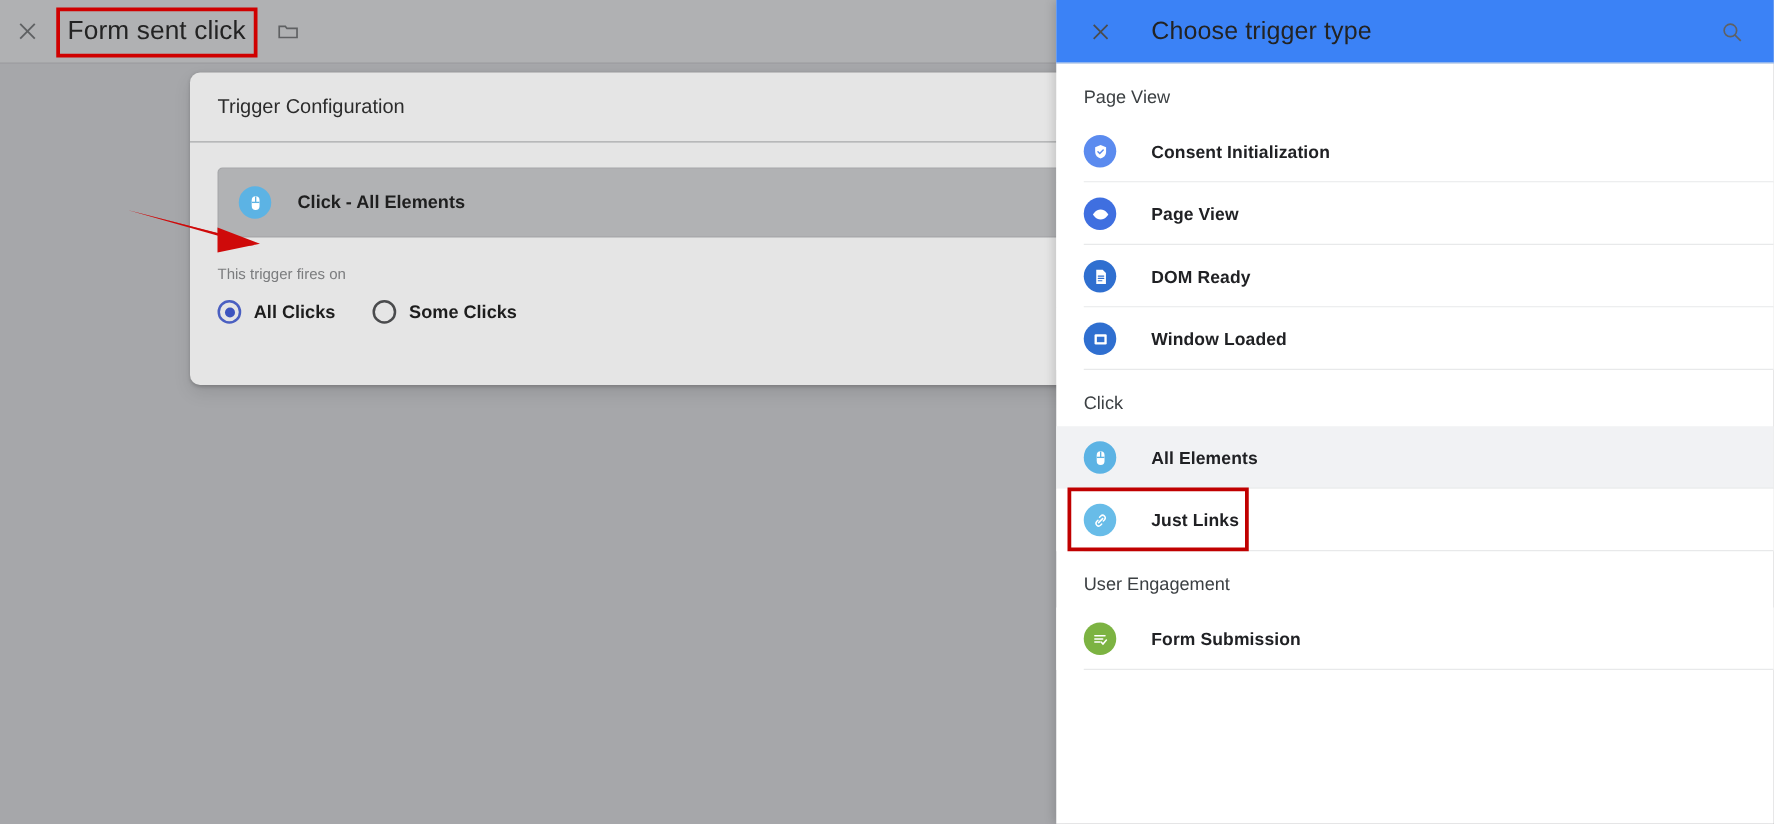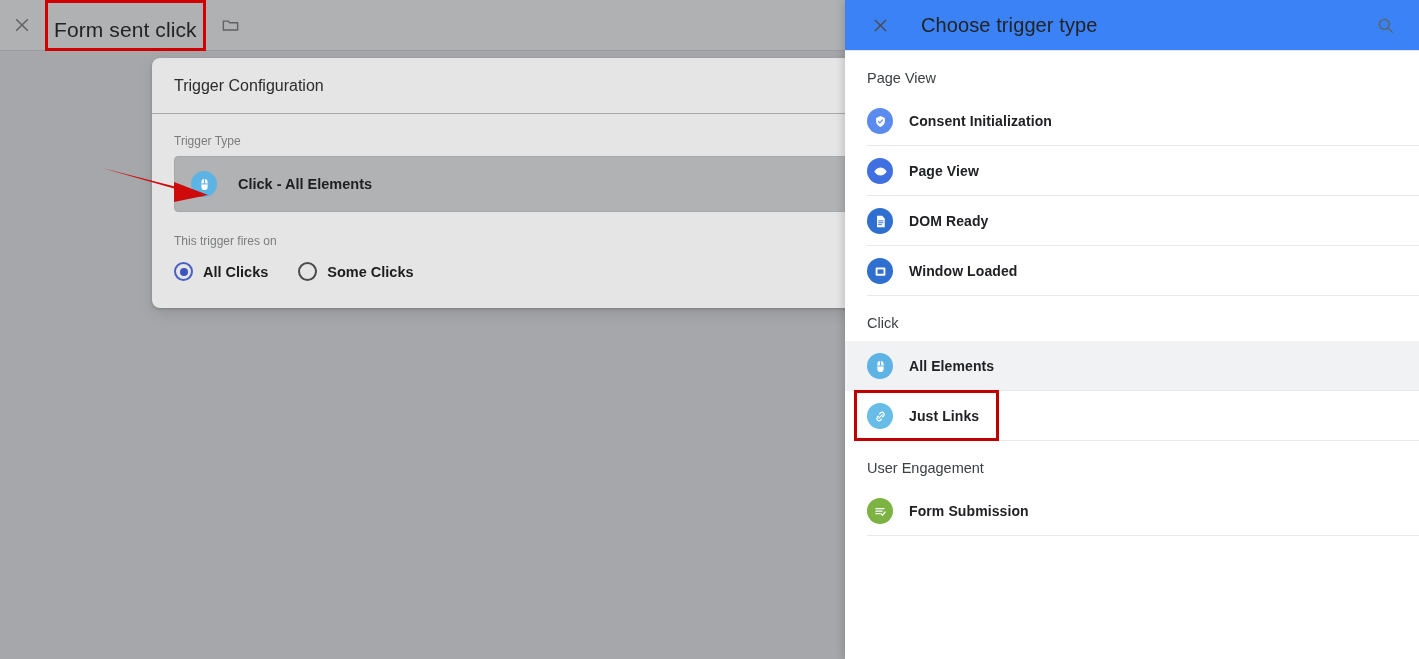--- a/index.html
+++ b/index.html
@@ -29,21 +29,21 @@
   }
   #close-trigger-btn svg { width: 20px; height: 20px; }
 
   #trigger-name-wrap {
     position: relative;
     margin-left: 6px;
     display: flex; align-items: center;
   }
   #trigger-name {
     font-size: 21px; color: #232323; letter-spacing: .1px;
-    padding: 14px 6px 4px 6px;
+    padding: 3px 6px 4px 6px;
     white-space: nowrap;
   }
   .anno-box {
     position: absolute;
     border: 3px solid #d00000;
     pointer-events: none;
   }
   #anno-title-box { left: -3px; top: -4px; right: -3px; bottom: -5px; }
 
   #folder-icon-btn {
@@ -154,21 +154,21 @@
     background: #e8e9ea;
   }
   .trigger-row.highlight { background: #f1f2f4; }
   .row-icon {
     width: 26px; height: 26px; border-radius: 50%;
     flex: 0 0 26px;
     display: flex; align-items: center; justify-content: center;
   }
   .row-icon svg { width: 15px; height: 15px; display: block; }
   .row-label {
-    margin-left: 16px; font-size: 14px; color: #202124; font-weight: 600;
+    margin-left: 28px; font-size: 14px; color: #202124; font-weight: 600;
     letter-spacing: .1px;
   }
   #anno-all-elements-box {
     position: absolute; left: 9px; top: 404px;
     width: 145px; height: 51px;
     border: 3px solid #c00000;
     pointer-events: none;
   }
 
   
@@ -202,21 +202,20 @@
         <path d="M3 6.5h6.2l1.6 2H21v9.2H3V6.5z" fill="none" stroke="#5f6163" stroke-width="1.7"></path>
       </svg>
     </div>
   </div>
 
   <div id="config-card">
     <div id="config-card-header">
       <div id="config-card-title">Trigger Configuration</div>
     </div>
     <div id="config-card-body">
-      <div class="field-label">Trigger Type</div>
 
       <div id="trigger-type-box">
         <div id="trigger-type-icon">
           <svg viewBox="0 0 24 24">
             <rect x="7" y="3.2" width="10" height="17.6" rx="5" fill="#fff"></rect>
             <rect x="11.2" y="3.6" width="1.7" height="7" fill="#5cb3e4"></rect>
             <rect x="7.2" y="10.2" width="9.6" height="1.7" fill="#5cb3e4"></rect>
           </svg>
         </div>
         <div id="trigger-type-value">Click - All Elements</div>

